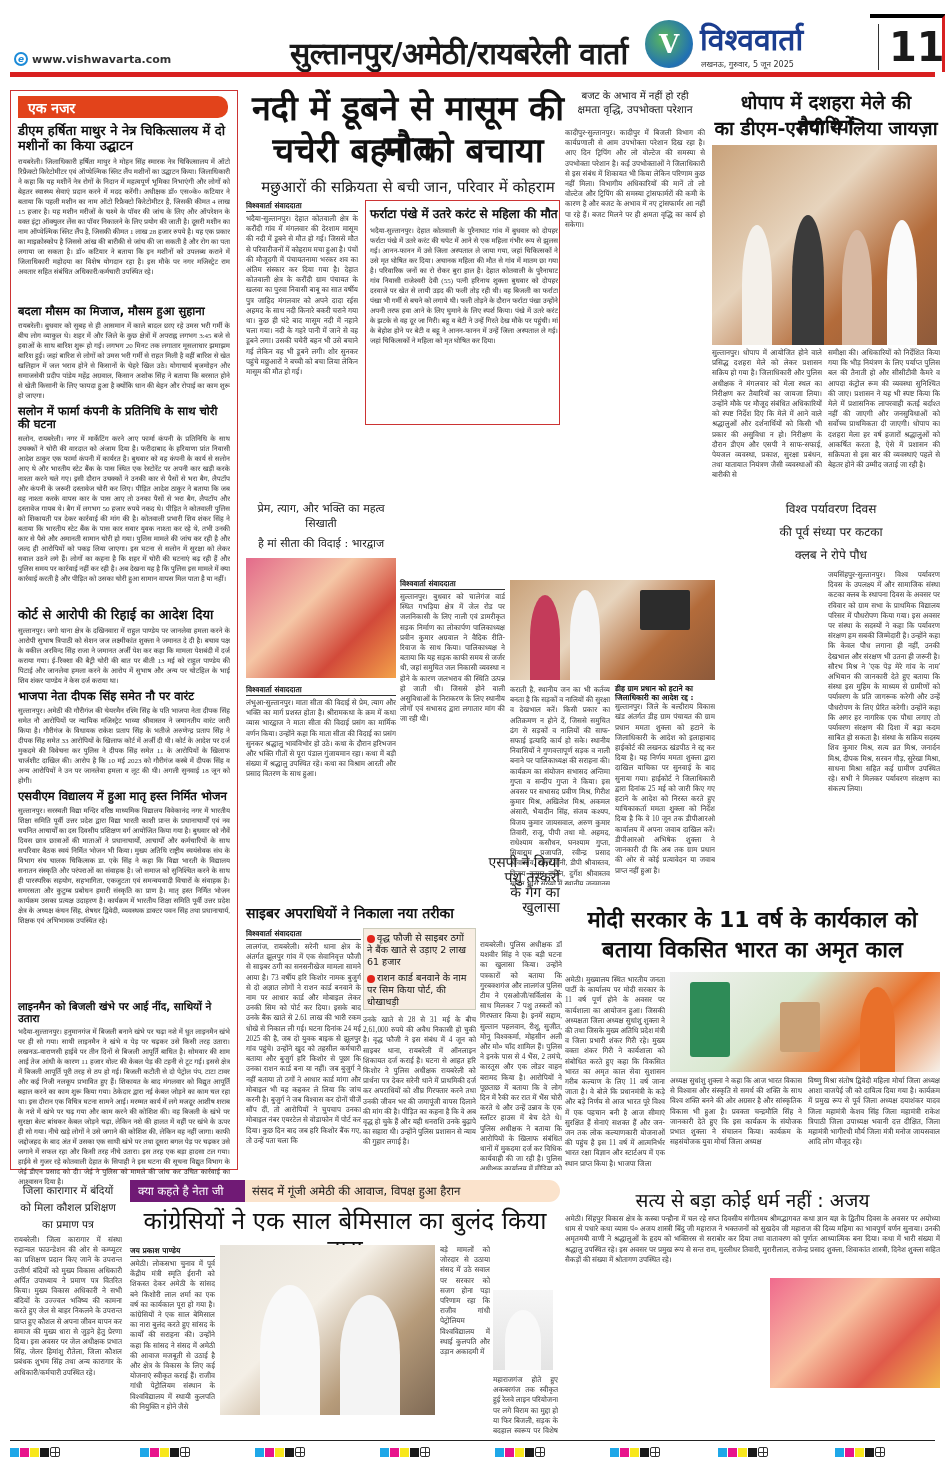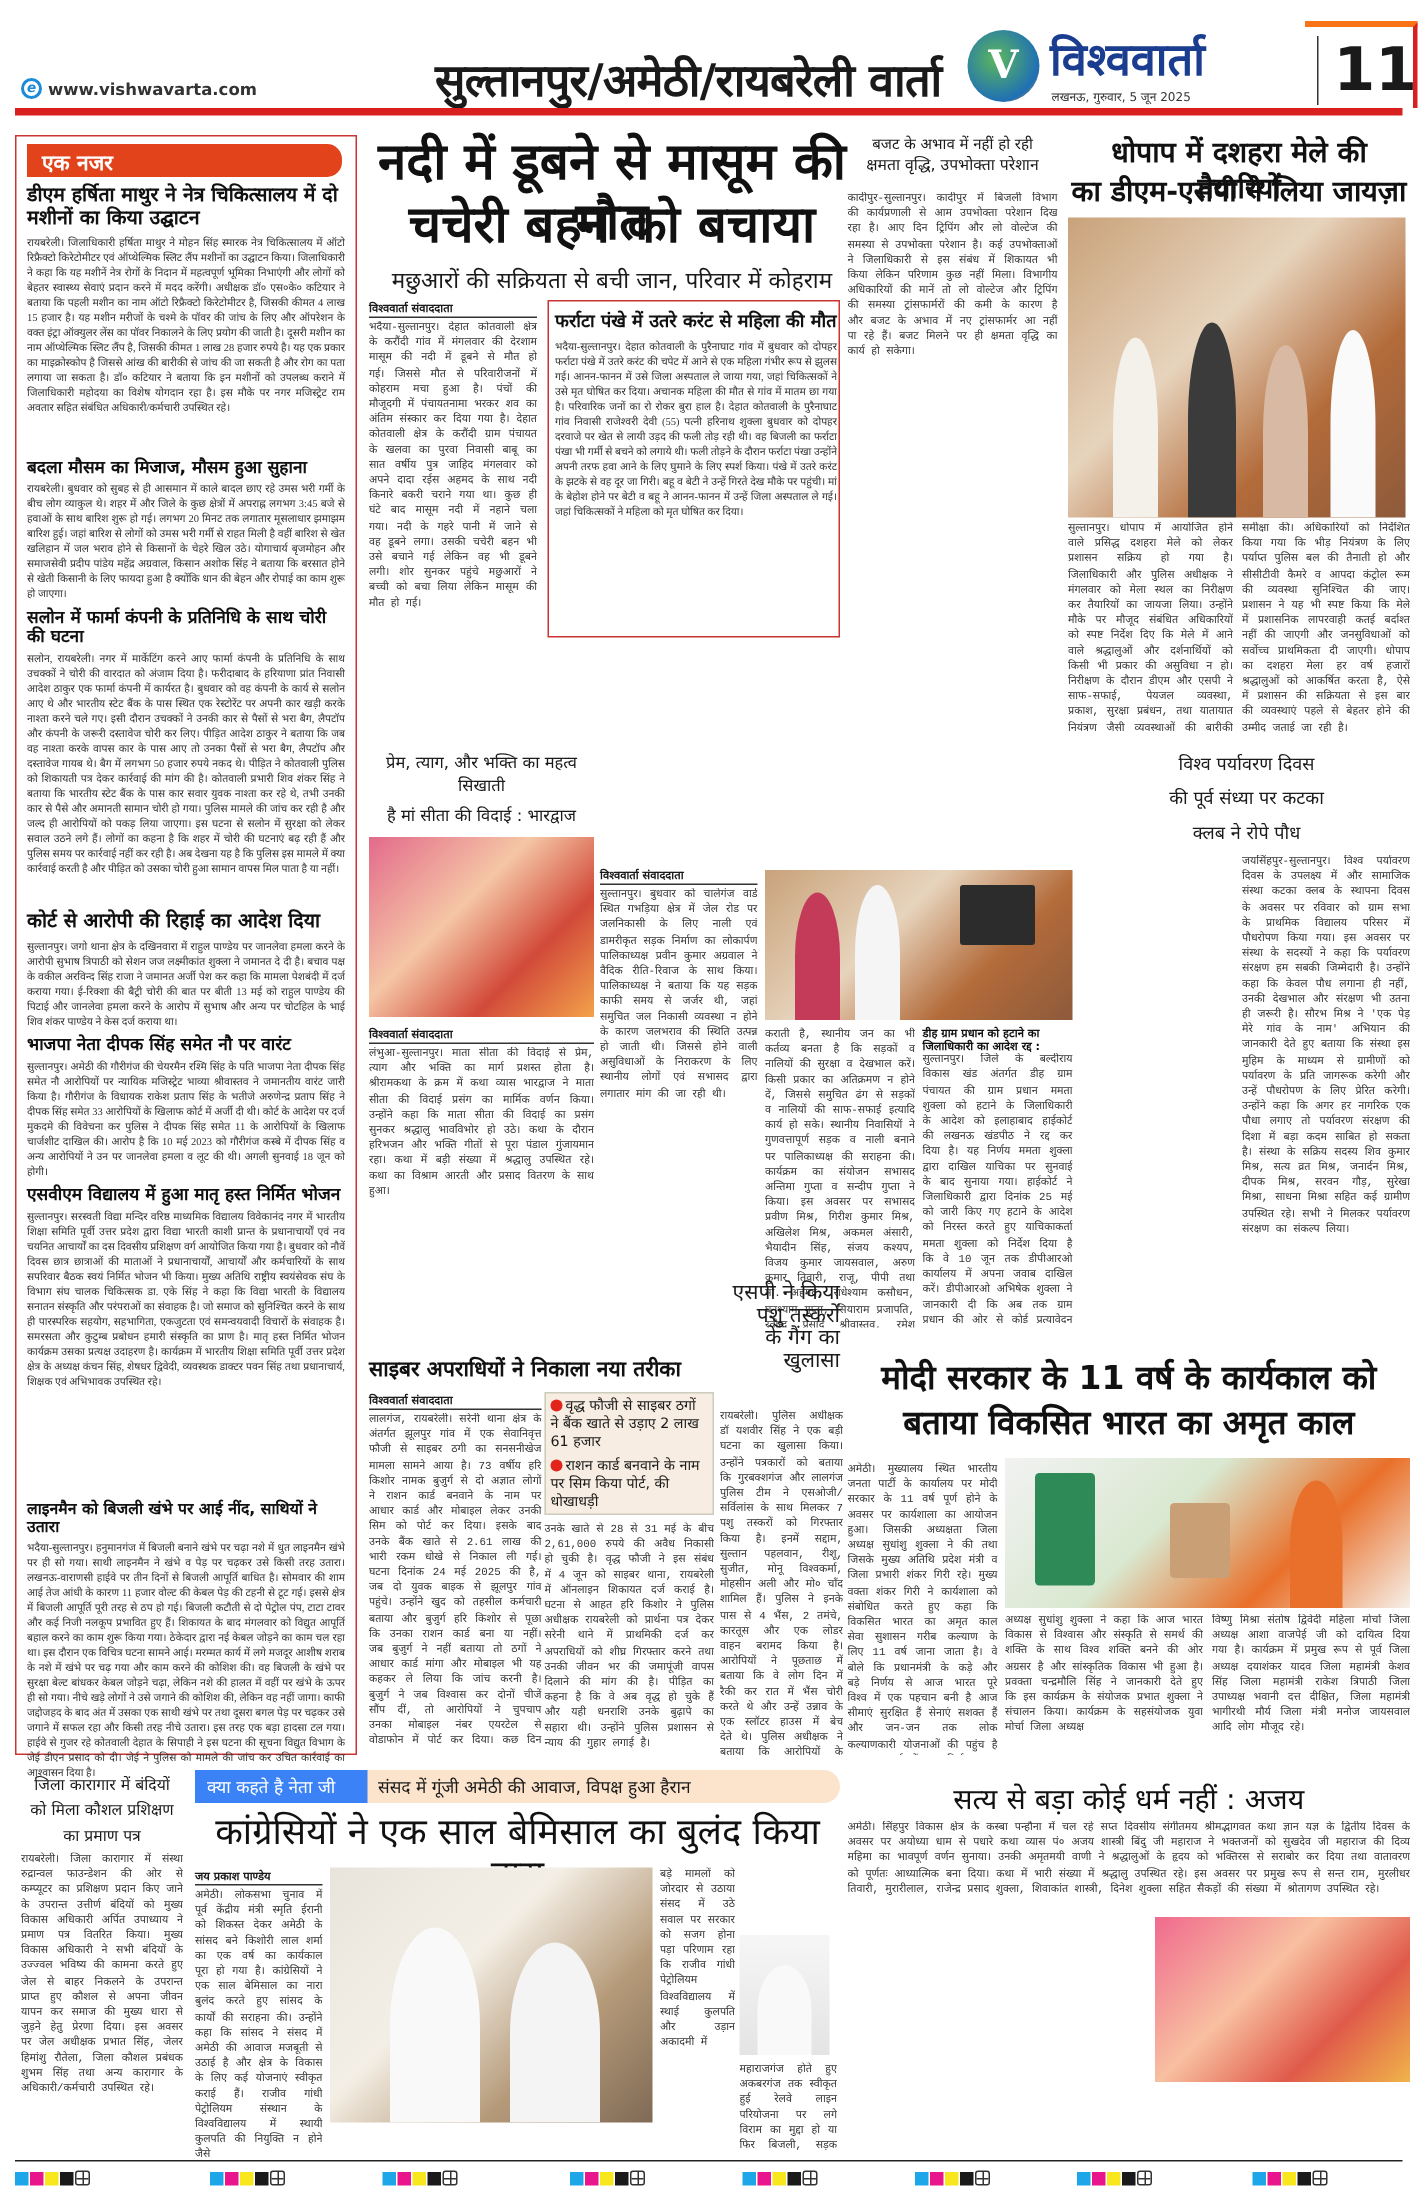--- a/index.html
+++ b/index.html
@@ -1,42 +1,42 @@
 <!DOCTYPE html>
 <html><head>
 <meta charset="utf-8">
 <style>
 *{box-sizing:border-box;margin:0;padding:0}
 body{width:945px;height:1474px;background:#fff;font-family:"DejaVu Sans",sans-serif;color:#1a1a1a;position:relative;overflow:hidden}
 .abs{position:absolute}
-.body-text{font-family:Liberation Mono, monospace;font-size:7.2px;line-height:10.2px;color:#333;text-align:justify;overflow:hidden}
+.body-text{font-family:Liberation Serif, serif;font-size:7.2px;line-height:10.2px;color:#333;text-align:justify;overflow:hidden}
 .sans-text{font-family:Liberation Serif, serif;font-size:7px;line-height:10px;color:#333;text-align:justify;overflow:hidden}
 .hl{font-family:"DejaVu Sans",sans-serif;font-weight:bold;color:#111;line-height:1.15}
 .byline{font-family:"DejaVu Sans",sans-serif;font-size:7.5px;font-weight:bold;border-bottom:1px solid #333;padding-bottom:1px;margin-bottom:2px}
 .photo{background:linear-gradient(135deg,#c9a27a 0%,#e7d4bd 40%,#b36b3a 70%,#8d5a3b 100%);overflow:hidden}
 .photo .fig{position:absolute;bottom:0;border-radius:50% 50% 0 0;}
 
 #hdr-url{left:14px;top:52px;font-size:11px;font-weight:bold;color:#333;display:flex;align-items:center;gap:4px}
 #hdr-url .e-icon{width:14px;height:14px;border-radius:50%;border:2px solid #1c8bd8;color:#1c8bd8;font-size:9px;display:flex;align-items:center;justify-content:center;font-style:italic;font-weight:bold}
 #hdr-title{left:290px;top:32px;font-size:30px;font-weight:bold;letter-spacing:-0.5px}
 #hdr-logo{left:645px;top:20px;width:48px;height:48px;border-radius:50%;background:radial-gradient(circle at 40% 40%,#5cb85c,#1f6fb5 70%,#f0a020);color:#fff;font-weight:bold;font-size:26px;display:flex;align-items:center;justify-content:center;font-family:"DejaVu Serif",serif}
 #hdr-brand{left:700px;top:18px;font-size:30px;font-weight:bold;color:#1a3d8f}
 #hdr-date{left:701px;top:58px;font-size:8px;color:#333}
-#hdr-page{left:870px;top:14px;width:76px;height:58px;border-top:4px solid #f97316;border-right:4px solid #d82020}
+#hdr-page{left:870px;top:14px;width:76px;height:58px;border-top:4px solid #000000;border-right:4px solid #d82020}
 #hdr-page span{position:absolute;left:8px;top:6px;font-size:40px;font-weight:bold;border-left:1px solid #333;padding-left:10px}
 #hdr-rule{left:10px;top:72px;width:925px;height:5px;background:#d82020}
 
 #left-box{left:10px;top:90px;width:228px;height:1080px;border:1.5px solid #c33;}
 #ek-najar{left:18px;top:96px;width:210px;height:22px;background:#e2431b;border-radius:0 10px 10px 0;color:#fff;font-size:14px;font-weight:bold;padding:2px 10px}
 .left-article{position:absolute;left:18px;width:212px}
 .left-article .hl{font-size:11.5px;margin-bottom:3px}
 
 #box-current{left:365px;top:200px;width:195px;height:225px;border:1.5px solid #c33}
 
-.redbar{background:#3b82f6;color:#fff;font-weight:bold}
+.redbar{background:#701a75;color:#fff;font-weight:bold}
 .cmyk{position:absolute;top:1447px;display:flex;gap:1px;align-items:center}
 .cmyk i{display:block;width:9px;height:9px}
 .cmyk .reg{width:10px;height:10px;border:1px solid #333;border-radius:2px;background:linear-gradient(#333,#333) center/100% 1px no-repeat,linear-gradient(#333,#333) center/1px 100% no-repeat}
 .bullet-dot{display:inline-block;width:8px;height:8px;border-radius:50%;background:#e2241b;margin-right:2px;vertical-align:middle}
 </style>
 </head>
 <body>
 
 <div class="abs" id="hdr-url">
   <span class="e-icon">e</span>

